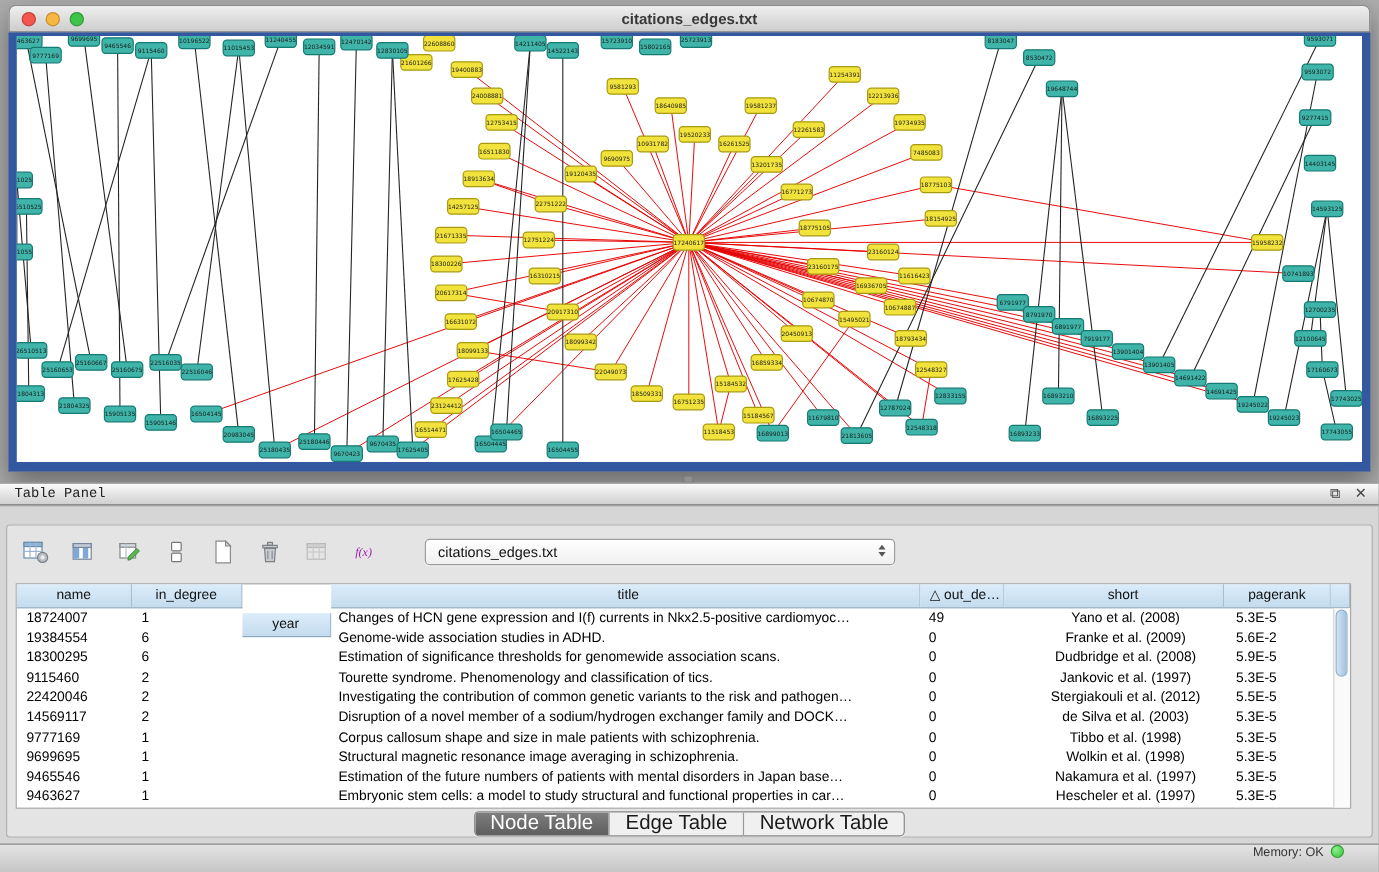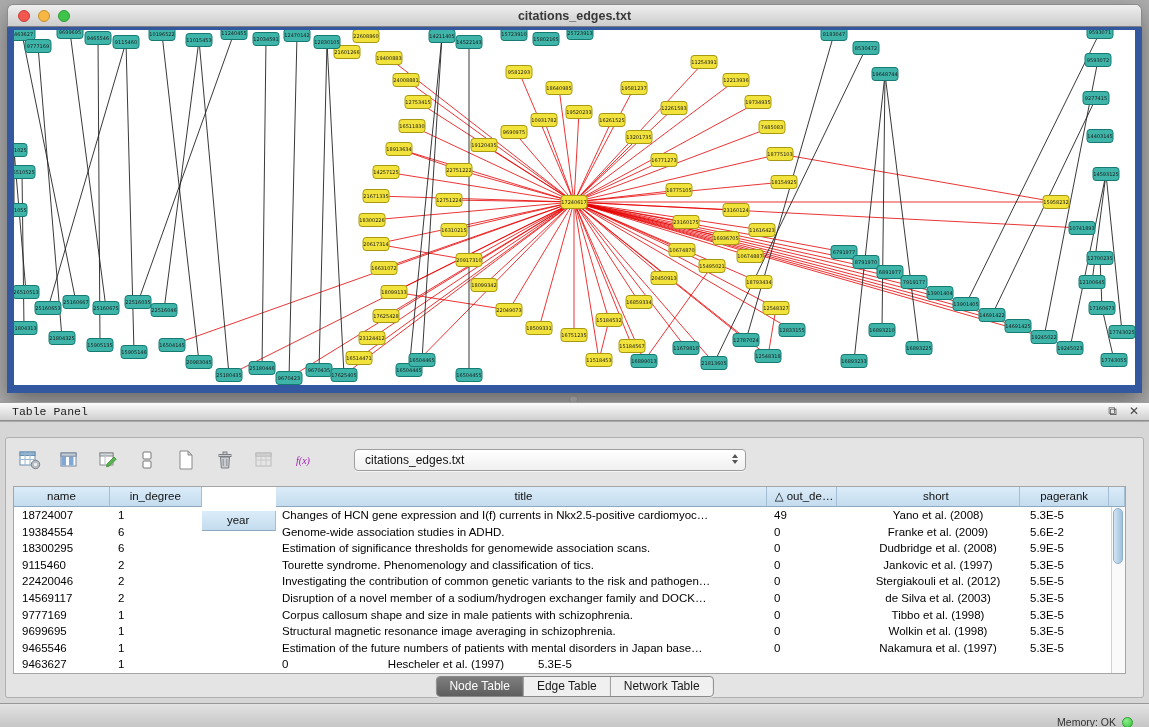--- a/index.html
+++ b/index.html
@@ -65,28 +65,28 @@
     white-space:nowrap;overflow:hidden;}
   .c0{width:96px;} .c1{width:92px;} .c2{width:74px;margin-top:24px;} .c3{width:492px;padding-left:6px;}
   .c4{width:70px;padding-left:6px;} .c5{width:184px;text-align:center;padding-left:16px;} .c6{width:89px;}
   .vscroll{position:absolute;right:0;top:20px;bottom:0;width:14px;background:#fafafa;border-left:1px solid #d2d2d2;box-sizing:border-box;}
   .vthumb{position:absolute;left:1px;top:1px;width:10px;height:56px;border-radius:6px;
     background:linear-gradient(90deg,#d3e4f4,#9fc1dd);border:1px solid #8fb0cc;box-sizing:border-box;}
 
   
   #tabs{position:absolute;top:676px;left:50%;transform:translateX(-50%);display:flex;height:19px;
     border:1px solid #8a8a8a;border-radius:4px;overflow:hidden;background:#f0f0f0;box-shadow:0 1px 0 rgba(255,255,255,.5);}
-  .tab{padding:0 13px;line-height:18px;font-size:12px;color:#1a1a1a;border-right:1px solid #9a9a9a;}
+  .tab{padding:0 13px;line-height:18px;font-size:17px;color:#1a1a1a;border-right:1px solid #9a9a9a;}
   .tab:last-child{border-right:none;}
   .tab.active{background:linear-gradient(#7e7e7e,#5e5e5e);color:#fff;}
 
   
   #status-bar{position:absolute;left:0;bottom:0;width:100%;height:24px;box-sizing:border-box;
     background:linear-gradient(#e3e3e3,#c6c6c6);border-top:1px solid #979797;}
-  .mem-wrap{position:absolute;right:16px;top:0;height:24px;display:flex;align-items:flex-end;gap:6px;}
+  .mem-wrap{position:absolute;right:29px;top:0;height:24px;display:flex;align-items:flex-start;gap:6px;}
   .mem-label{font-size:10.5px;color:#333;}
   .mem-dot{width:11px;height:11px;border-radius:50%;background:radial-gradient(circle at 35% 30%,#8df08d,#34c43a);
     border:1px solid #2f9e31;box-sizing:border-box;}
 </style>
 </head>
 <body>
 
 <div id="desktop">
 
   <div id="graph-window">
@@ -928,20 +928,21 @@
           <div class="tcell c2">1997</div>
           <div class="tcell c3">Estimation of the future numbers of patients with mental disorders in Japan base…</div>
           <div class="tcell c4">0</div>
           <div class="tcell c5">Nakamura et al. (1997)</div>
           <div class="tcell c6">5.3E-5</div>
         </div>
         <div class="trow">
           <div class="tcell c0">9463627</div>
           <div class="tcell c1">1</div>
           <div class="tcell c2">1997</div>
+          <div class="tcell c3">Embryonic stem cells: a model to study structural and functional properties in car…</div>
           <div class="tcell c4">0</div>
           <div class="tcell c5">Hescheler et al. (1997)</div>
           <div class="tcell c6">5.3E-5</div>
         </div>
       </div>
     <div class="vscroll">
       <div class="vthumb"></div>
     </div>
   </div>
 

